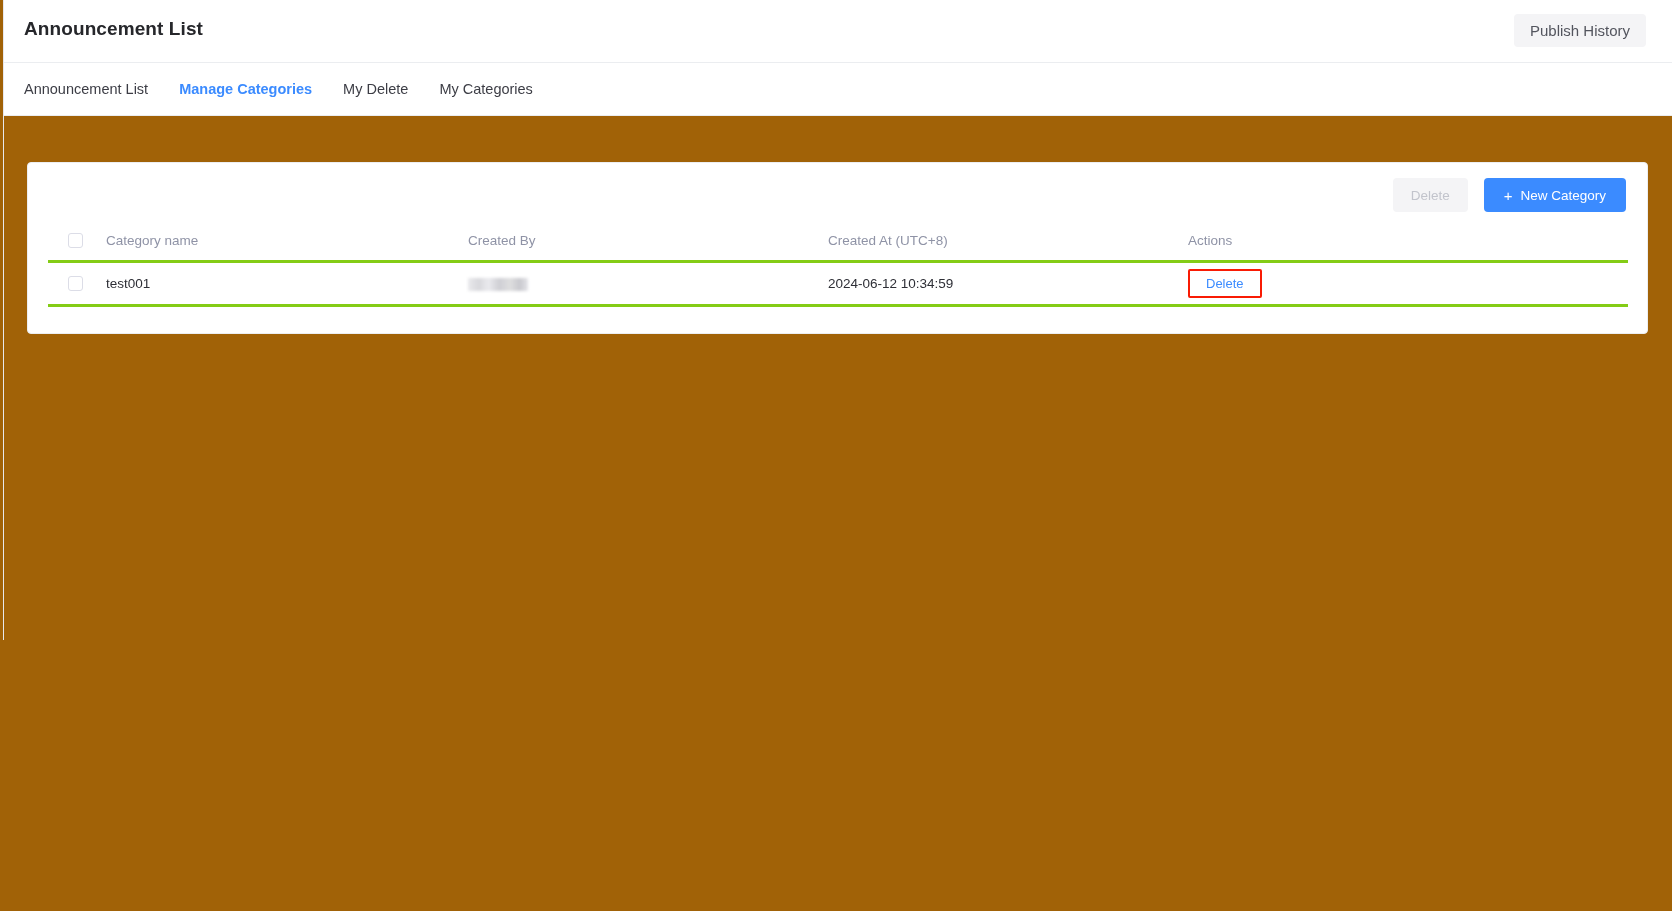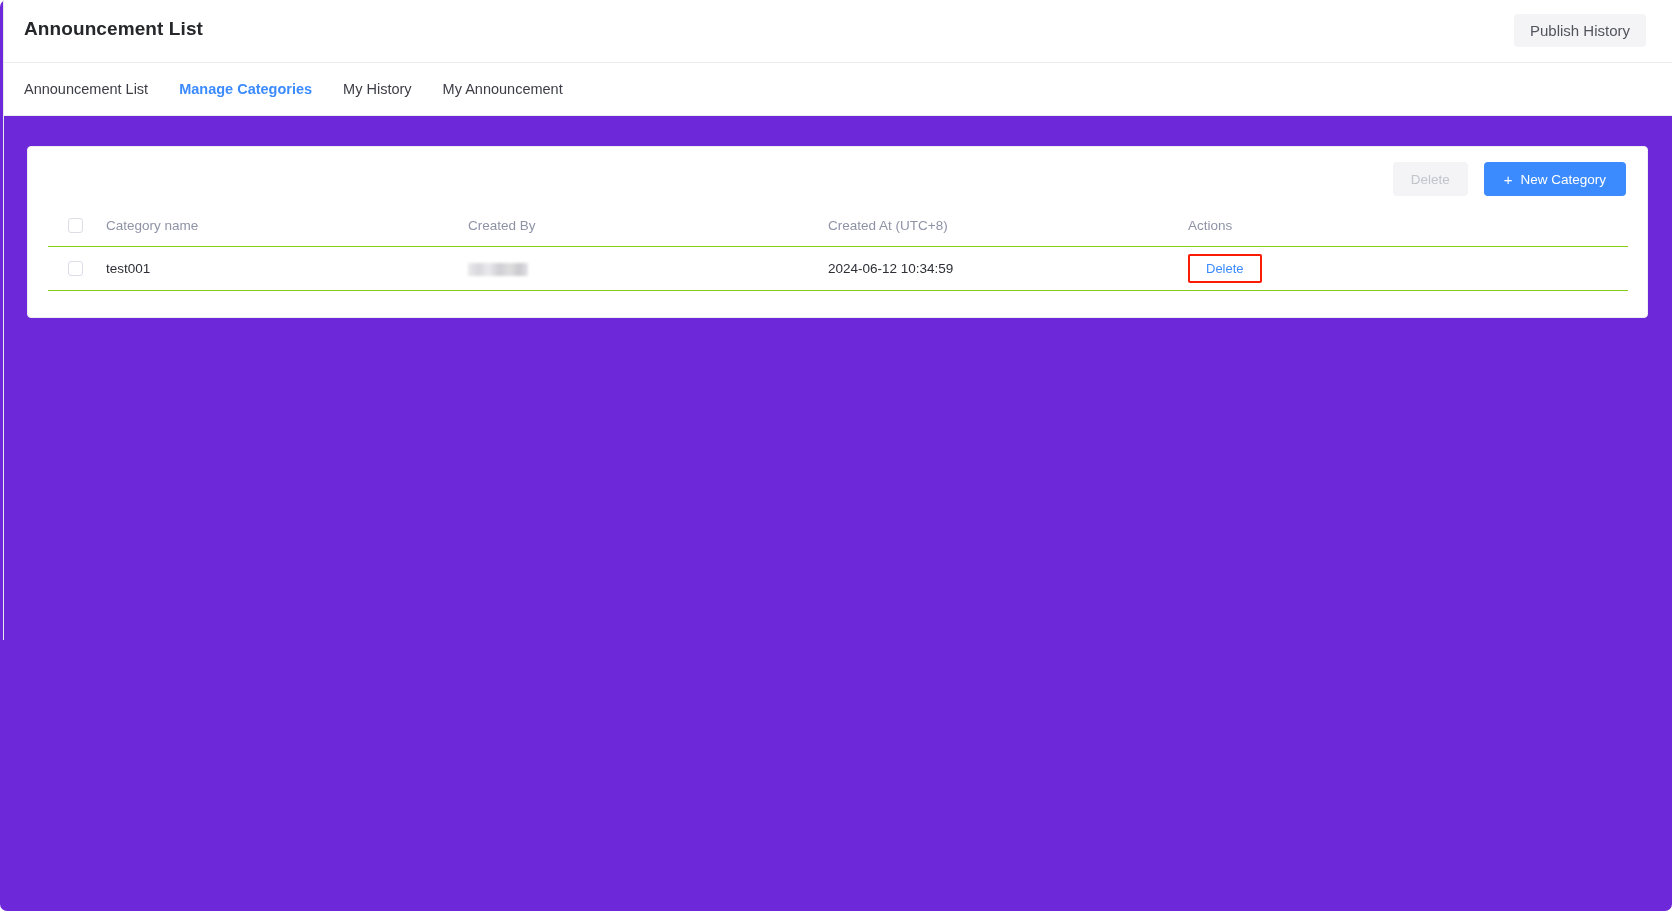--- a/index.html
+++ b/index.html
@@ -11,22 +11,21 @@
     overflow: hidden;
     background: #ffffff;
     font-family: "Liberation Sans", sans-serif;
     -webkit-font-smoothing: antialiased;
   }
 
   #app {
     position: relative;
     width: 1672px;
     height: 911px;
-    background: #6d28d9;
-    border-radius: 7px;
+    background: #a16207;
   }
 
   
   .left-rule {
     position: absolute;
     left: 3px;
     top: 0;
     width: 1px;
     height: 640px;
     background: #e8e8ec;
@@ -94,21 +93,21 @@
   .tab.active {
     color: #3b8bff;
     font-weight: bold;
     text-align: center;
   }
 
   
   .card {
     position: absolute;
     left: 27px;
-    top: 146px;
+    top: 162px;
     width: 1621px;
     height: 172px;
     background: #ffffff;
     border: 1px solid #eceef1;
     border-radius: 4px;
   }
 
   .card-toolbar {
     position: absolute;
     right: 21px;
@@ -159,21 +158,21 @@
   .table {
     position: absolute;
     left: 20px;
     top: 58px;
     width: 1580px;
   }
   .trow {
     display: flex;
     align-items: center;
     height: 43px;
-    border-bottom: 1px solid #84cc16;
+    border-bottom: 3px solid #84cc16;
   }
   .trow.head { height: 42px; }
   .trow.body { height: 44px; }
 
   .col-check  { width: 58px; display: flex; align-items: center; padding-left: 20px; }
   .col-name   { width: 362px; }
   .col-by     { width: 360px; }
   .col-at     { width: 360px; }
   .col-act    { width: 400px; }
 
@@ -243,22 +242,22 @@
   <div class="left-rule"></div>
 
   <div class="titlebar">
     <div class="page-title">Announcement List</div>
     <button class="publish-history-btn">Publish History</button>
   </div>
 
   <div class="tabbar">
     <div class="tab">Announcement List</div>
     <div class="tab active">Manage Categories</div>
-    <div class="tab">My History</div>
-    <div class="tab">My Announcement</div>
+    <div class="tab">My Delete</div>
+    <div class="tab">My Categories</div>
   </div>
 
   <div class="card">
 
     <div class="card-toolbar">
       <button class="btn-delete-bulk">Delete</button>
       <button class="btn-new-category">
         <span class="plus-icon">+</span>
         <span>New Category</span>
       </button>

